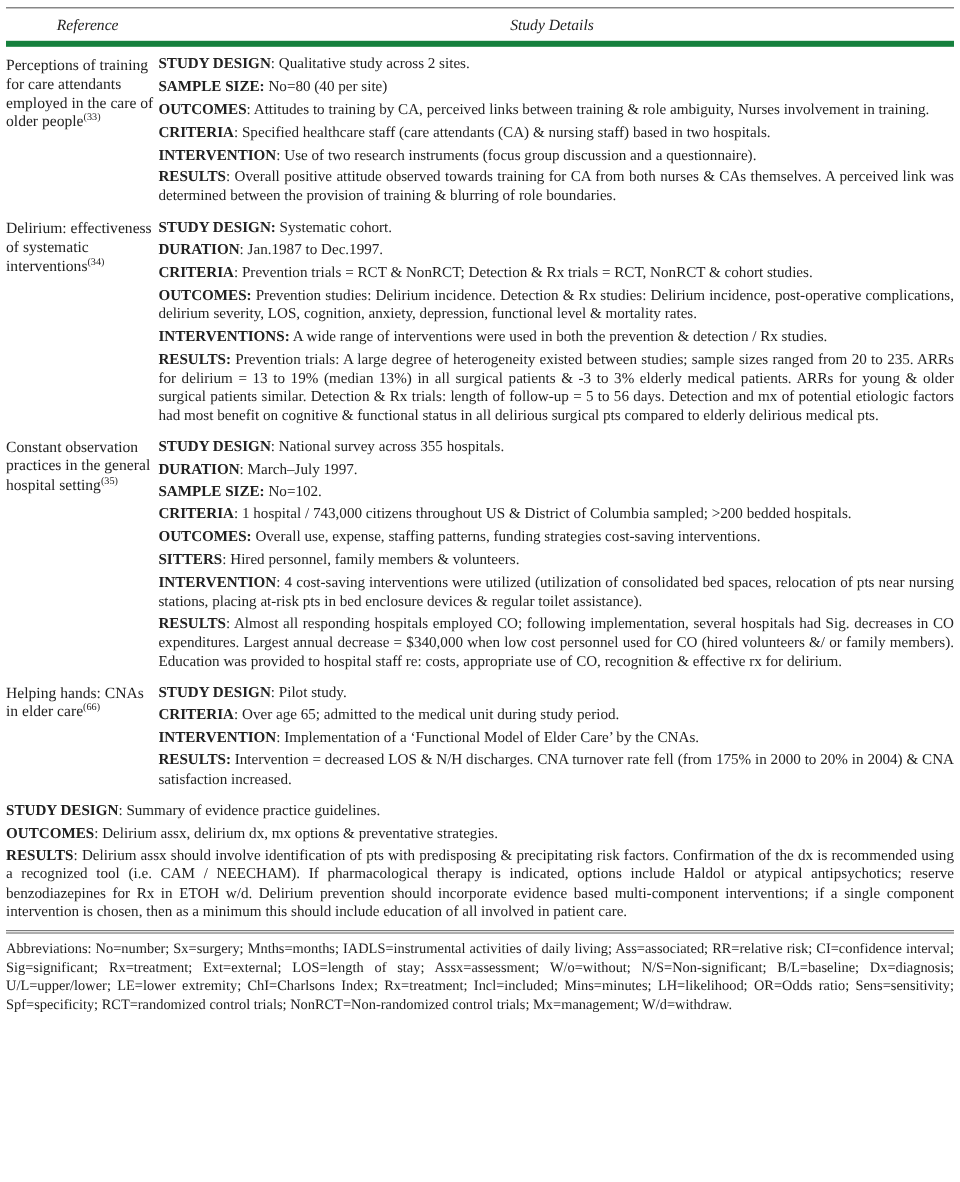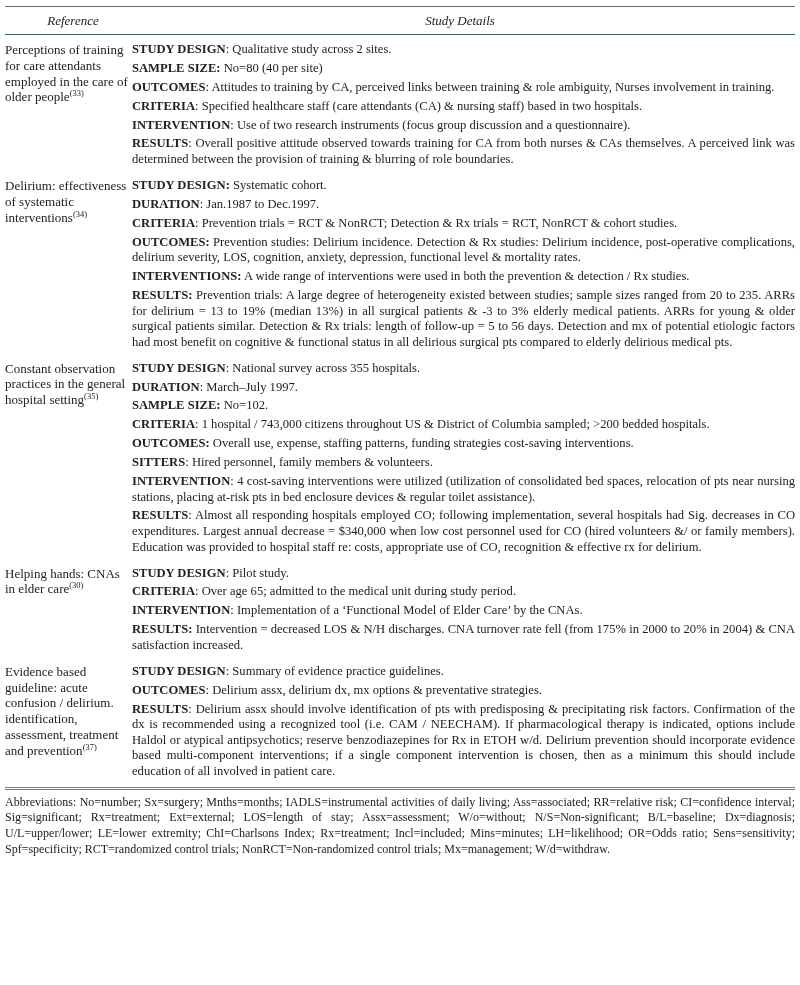--- a/index.html
+++ b/index.html
@@ -7,21 +7,21 @@
     width: 800px; height: 985px; overflow: hidden;
     font-family: "Liberation Serif", "DejaVu Serif", serif;
     color: #222222;
     font-size: 12.6px;
     line-height: 15.6px;
   }
   .page { position: relative; width: 790px; margin-left: 5px; padding-top: 6px; }
   .rule-top { border-top: 1.5px solid #6a6a6a; }
   .header {
     display: flex; height: 27px; align-items: center;
-    border-bottom: 1px solid #15803d;
+    border-bottom: 5px solid #15803d;
     font-style: italic; font-size: 13px; justify-content: space-between;
   }
   .header .ref-h { width: 120px; text-align: center; padding-left: 16px; box-sizing: border-box; }
   .header .det-h { flex: 1; text-align: center; }
   .row { display: flex; padding-top: 7px; }
   .ref { width: 127px; flex: none; padding-right: 4px; box-sizing: border-box; font-size: 13px; line-height: 15.8px; }
   .ref sup { font-size: 8.5px; line-height: 0; vertical-align: 5px; text-align: right; }
   .details { flex: 1; text-align: justify; }
   .field { margin-bottom: 3.3px; }
   .field b { font-weight: bold; }
@@ -68,30 +68,29 @@
           <div class="field"><b>DURATION</b><span style="white-space: pre;">: </span><span>March–July 1997.</span></div>
           <div class="field"><b>SAMPLE SIZE:</b><span style="white-space: pre;"> </span><span>No=102.</span></div>
           <div class="field"><b>CRITERIA</b><span style="white-space: pre;">: </span><span>1 hospital / 743,000 citizens throughout US &amp; District of Columbia sampled; &gt;200 bedded hospitals.</span></div>
           <div class="field"><b>OUTCOMES:</b><span style="white-space: pre;"> </span><span>Overall use, expense, staffing patterns, funding strategies cost-saving interventions.</span></div>
           <div class="field"><b>SITTERS</b><span style="white-space: pre;">: </span><span>Hired personnel, family members &amp; volunteers.</span></div>
           <div class="field"><b>INTERVENTION</b><span style="white-space: pre;">: </span><span>4 cost-saving interventions were utilized (utilization of consolidated bed spaces, relocation of pts near nursing stations, placing at-risk pts in bed enclosure devices &amp; regular toilet assistance).</span></div>
           <div class="field"><b>RESULTS</b><span style="white-space: pre;">: </span><span>Almost all responding hospitals employed CO; following implementation, several hospitals had Sig. decreases in CO expenditures. Largest annual decrease = $340,000 when low cost personnel used for CO (hired volunteers &amp;/ or family members). Education was provided to hospital staff re: costs, appropriate use of CO, recognition &amp; effective rx for delirium.</span></div>
         </div>
       </div>
       <div class="row">
-        <div class="ref"><span>Helping hands: CNAs in elder care</span><sup>(30)</sup></div>
+        <div class="ref"><span>Helping hands: CNAs in elder care</span><sup>(66)</sup></div>
         <div class="details">
           <div class="field"><b>STUDY DESIGN</b><span style="white-space: pre;">: </span><span>Pilot study.</span></div>
           <div class="field"><b>CRITERIA</b><span style="white-space: pre;">: </span><span>Over age 65; admitted to the medical unit during study period.</span></div>
           <div class="field"><b>INTERVENTION</b><span style="white-space: pre;">: </span><span>Implementation of a ‘Functional Model of Elder Care’ by the CNAs.</span></div>
           <div class="field"><b>RESULTS:</b><span style="white-space: pre;"> </span><span>Intervention = decreased LOS &amp; N/H discharges. CNA turnover rate fell (from 175% in 2000 to 20% in 2004) &amp; CNA satisfaction increased.</span></div>
         </div>
       </div>
       <div class="row">
-        <div class="ref"><span>Evidence based guideline: acute confusion / delirium. identification, assessment, treatment and prevention</span><sup>(37)</sup></div>
         <div class="details">
           <div class="field"><b>STUDY DESIGN</b><span style="white-space: pre;">: </span><span>Summary of evidence practice guidelines.</span></div>
           <div class="field"><b>OUTCOMES</b><span style="white-space: pre;">: </span><span>Delirium assx, delirium dx, mx options &amp; preventative strategies.</span></div>
           <div class="field"><b>RESULTS</b><span style="white-space: pre;">: </span><span>Delirium assx should involve identification of pts with predisposing &amp; precipitating risk factors. Confirmation of the dx is recommended using a recognized tool (i.e. CAM / NEECHAM). If pharmacological therapy is indicated, options include Haldol or atypical antipsychotics; reserve benzodiazepines for Rx in ETOH w/d. Delirium prevention should incorporate evidence based multi-component interventions; if a single component intervention is chosen, then as a minimum this should include education of all involved in patient care.</span></div>
         </div>
       </div>
     </div>
 
   <div class="foot-rule"></div>
   <div class="abbrev">Abbreviations: No=number; Sx=surgery; Mnths=months; IADLS=instrumental activities of daily living; Ass=associated; RR=relative risk; CI=confidence interval; Sig=significant; Rx=treatment; Ext=external; LOS=length of stay; Assx=assessment; W/o=without; N/S=Non-significant; B/L=baseline; Dx=diagnosis; U/L=upper/lower; LE=lower extremity; ChI=Charlsons Index; Rx=treatment; Incl=included; Mins=minutes; LH=likelihood; OR=Odds ratio; Sens=sensitivity; Spf=specificity; RCT=randomized control trials; NonRCT=Non-randomized control trials; Mx=management; W/d=withdraw.</div>

